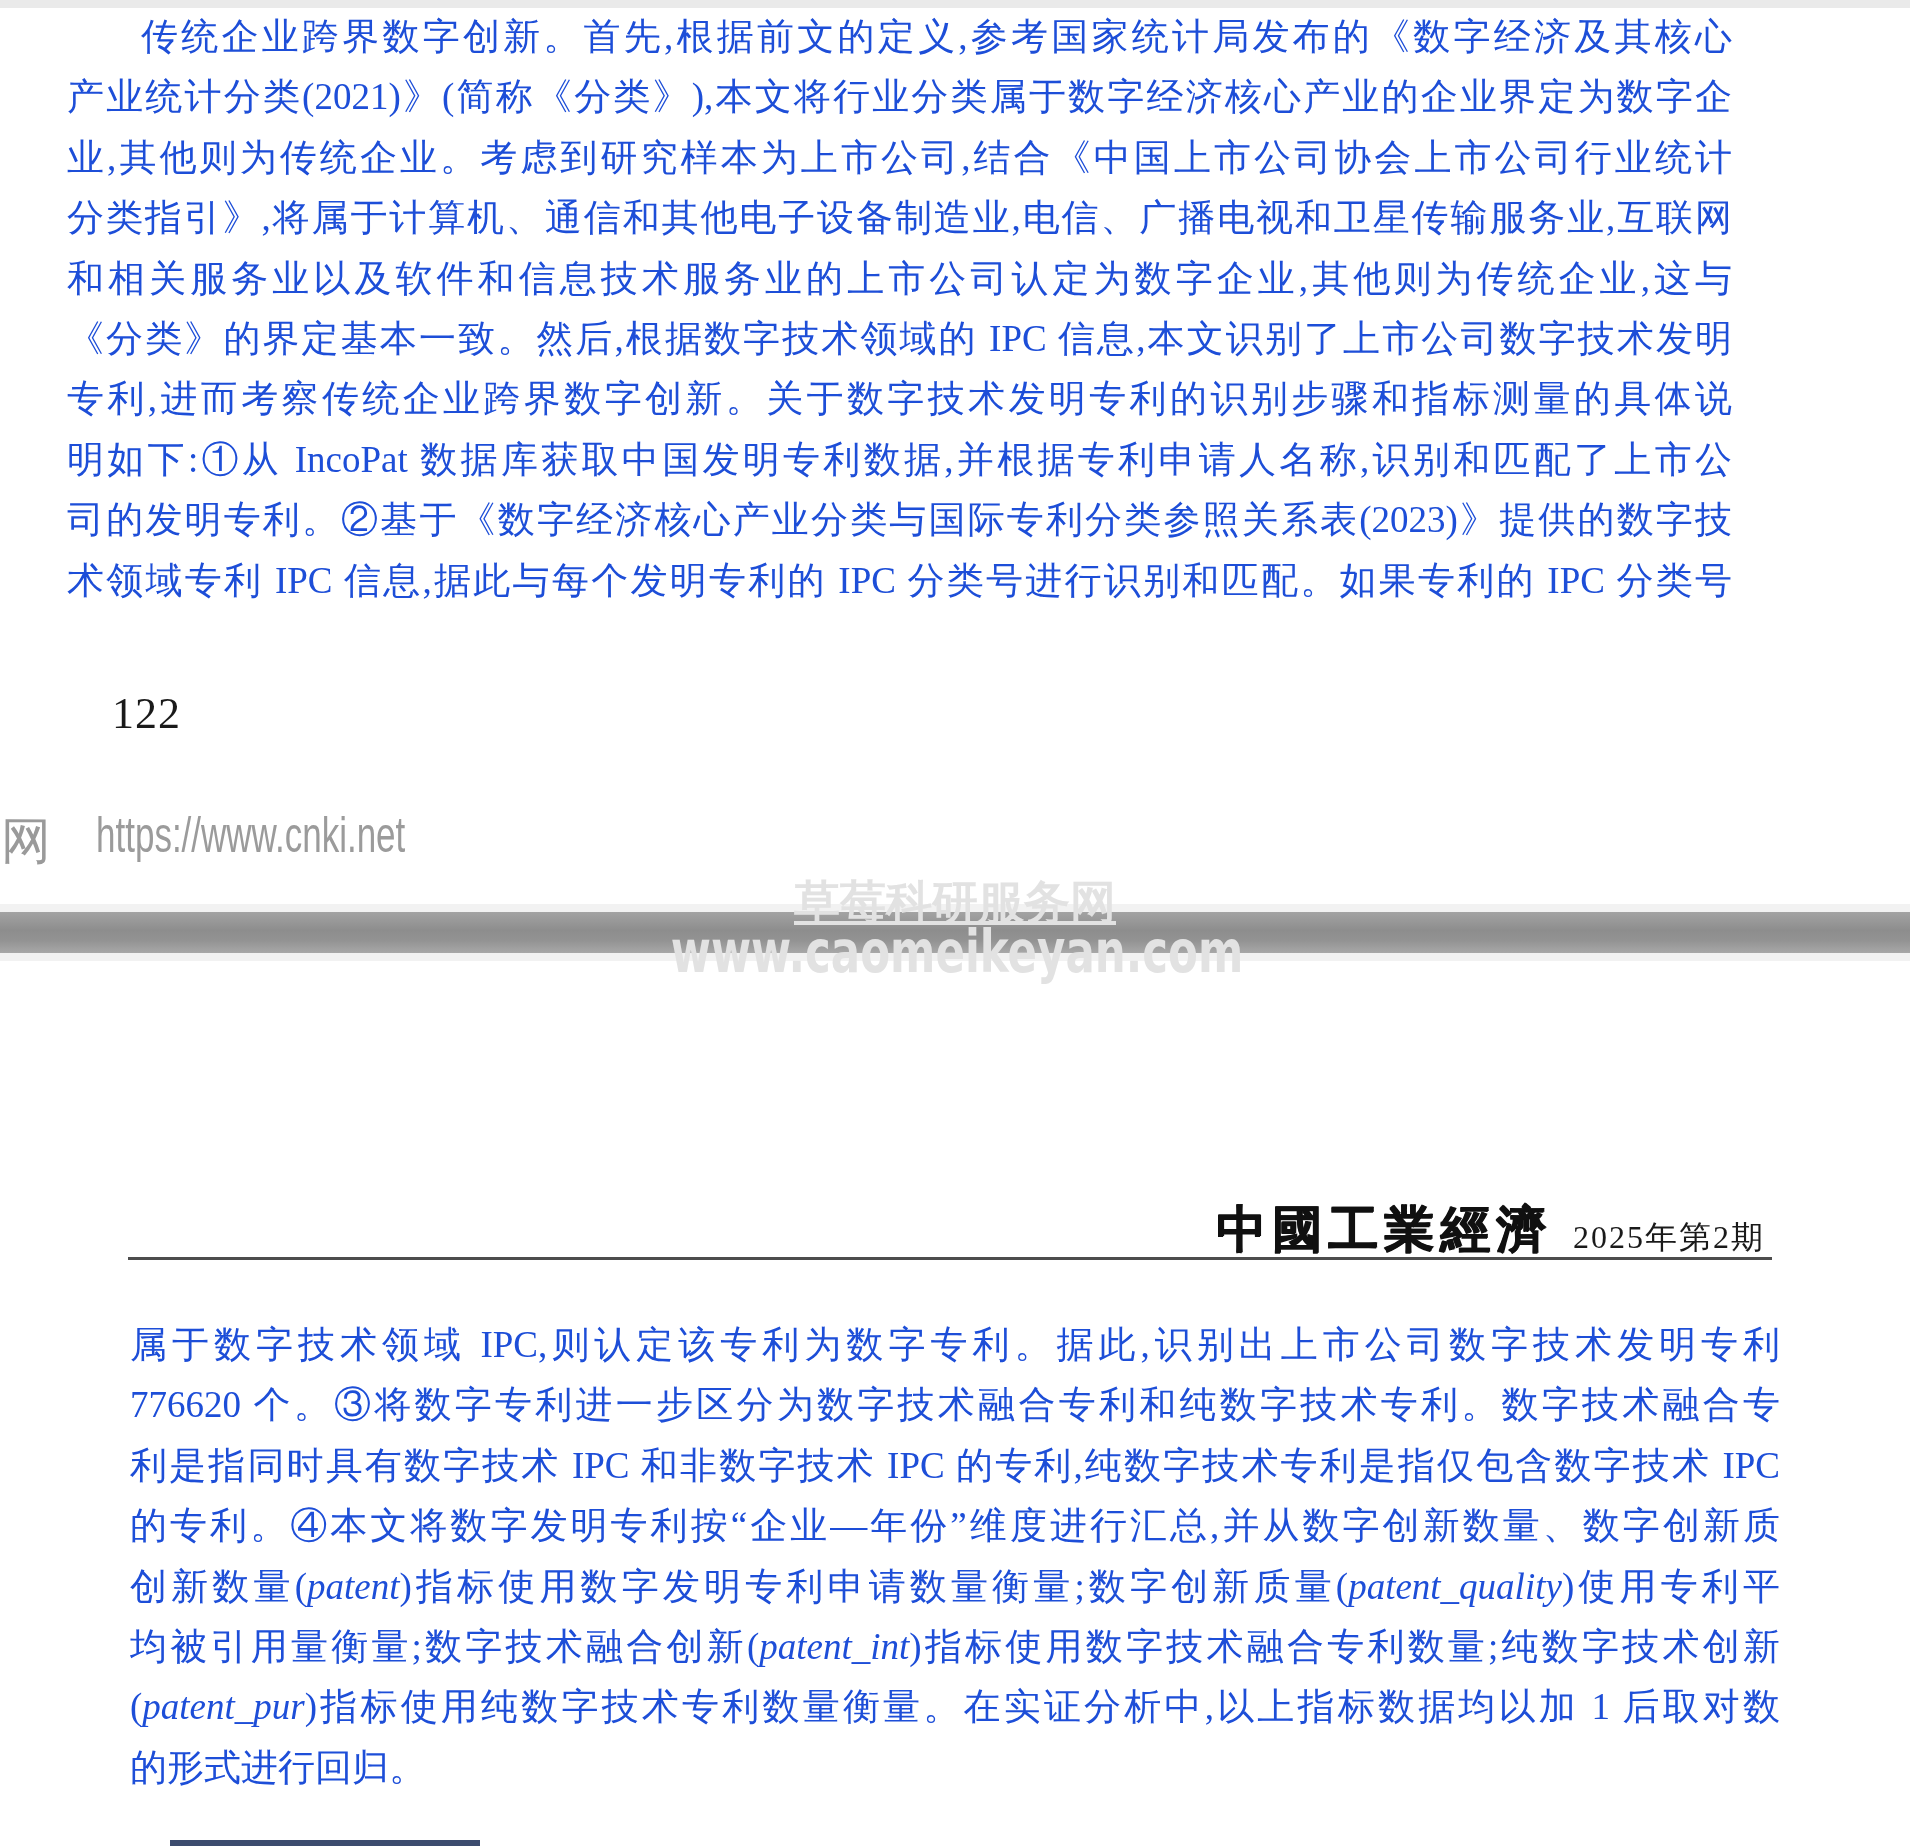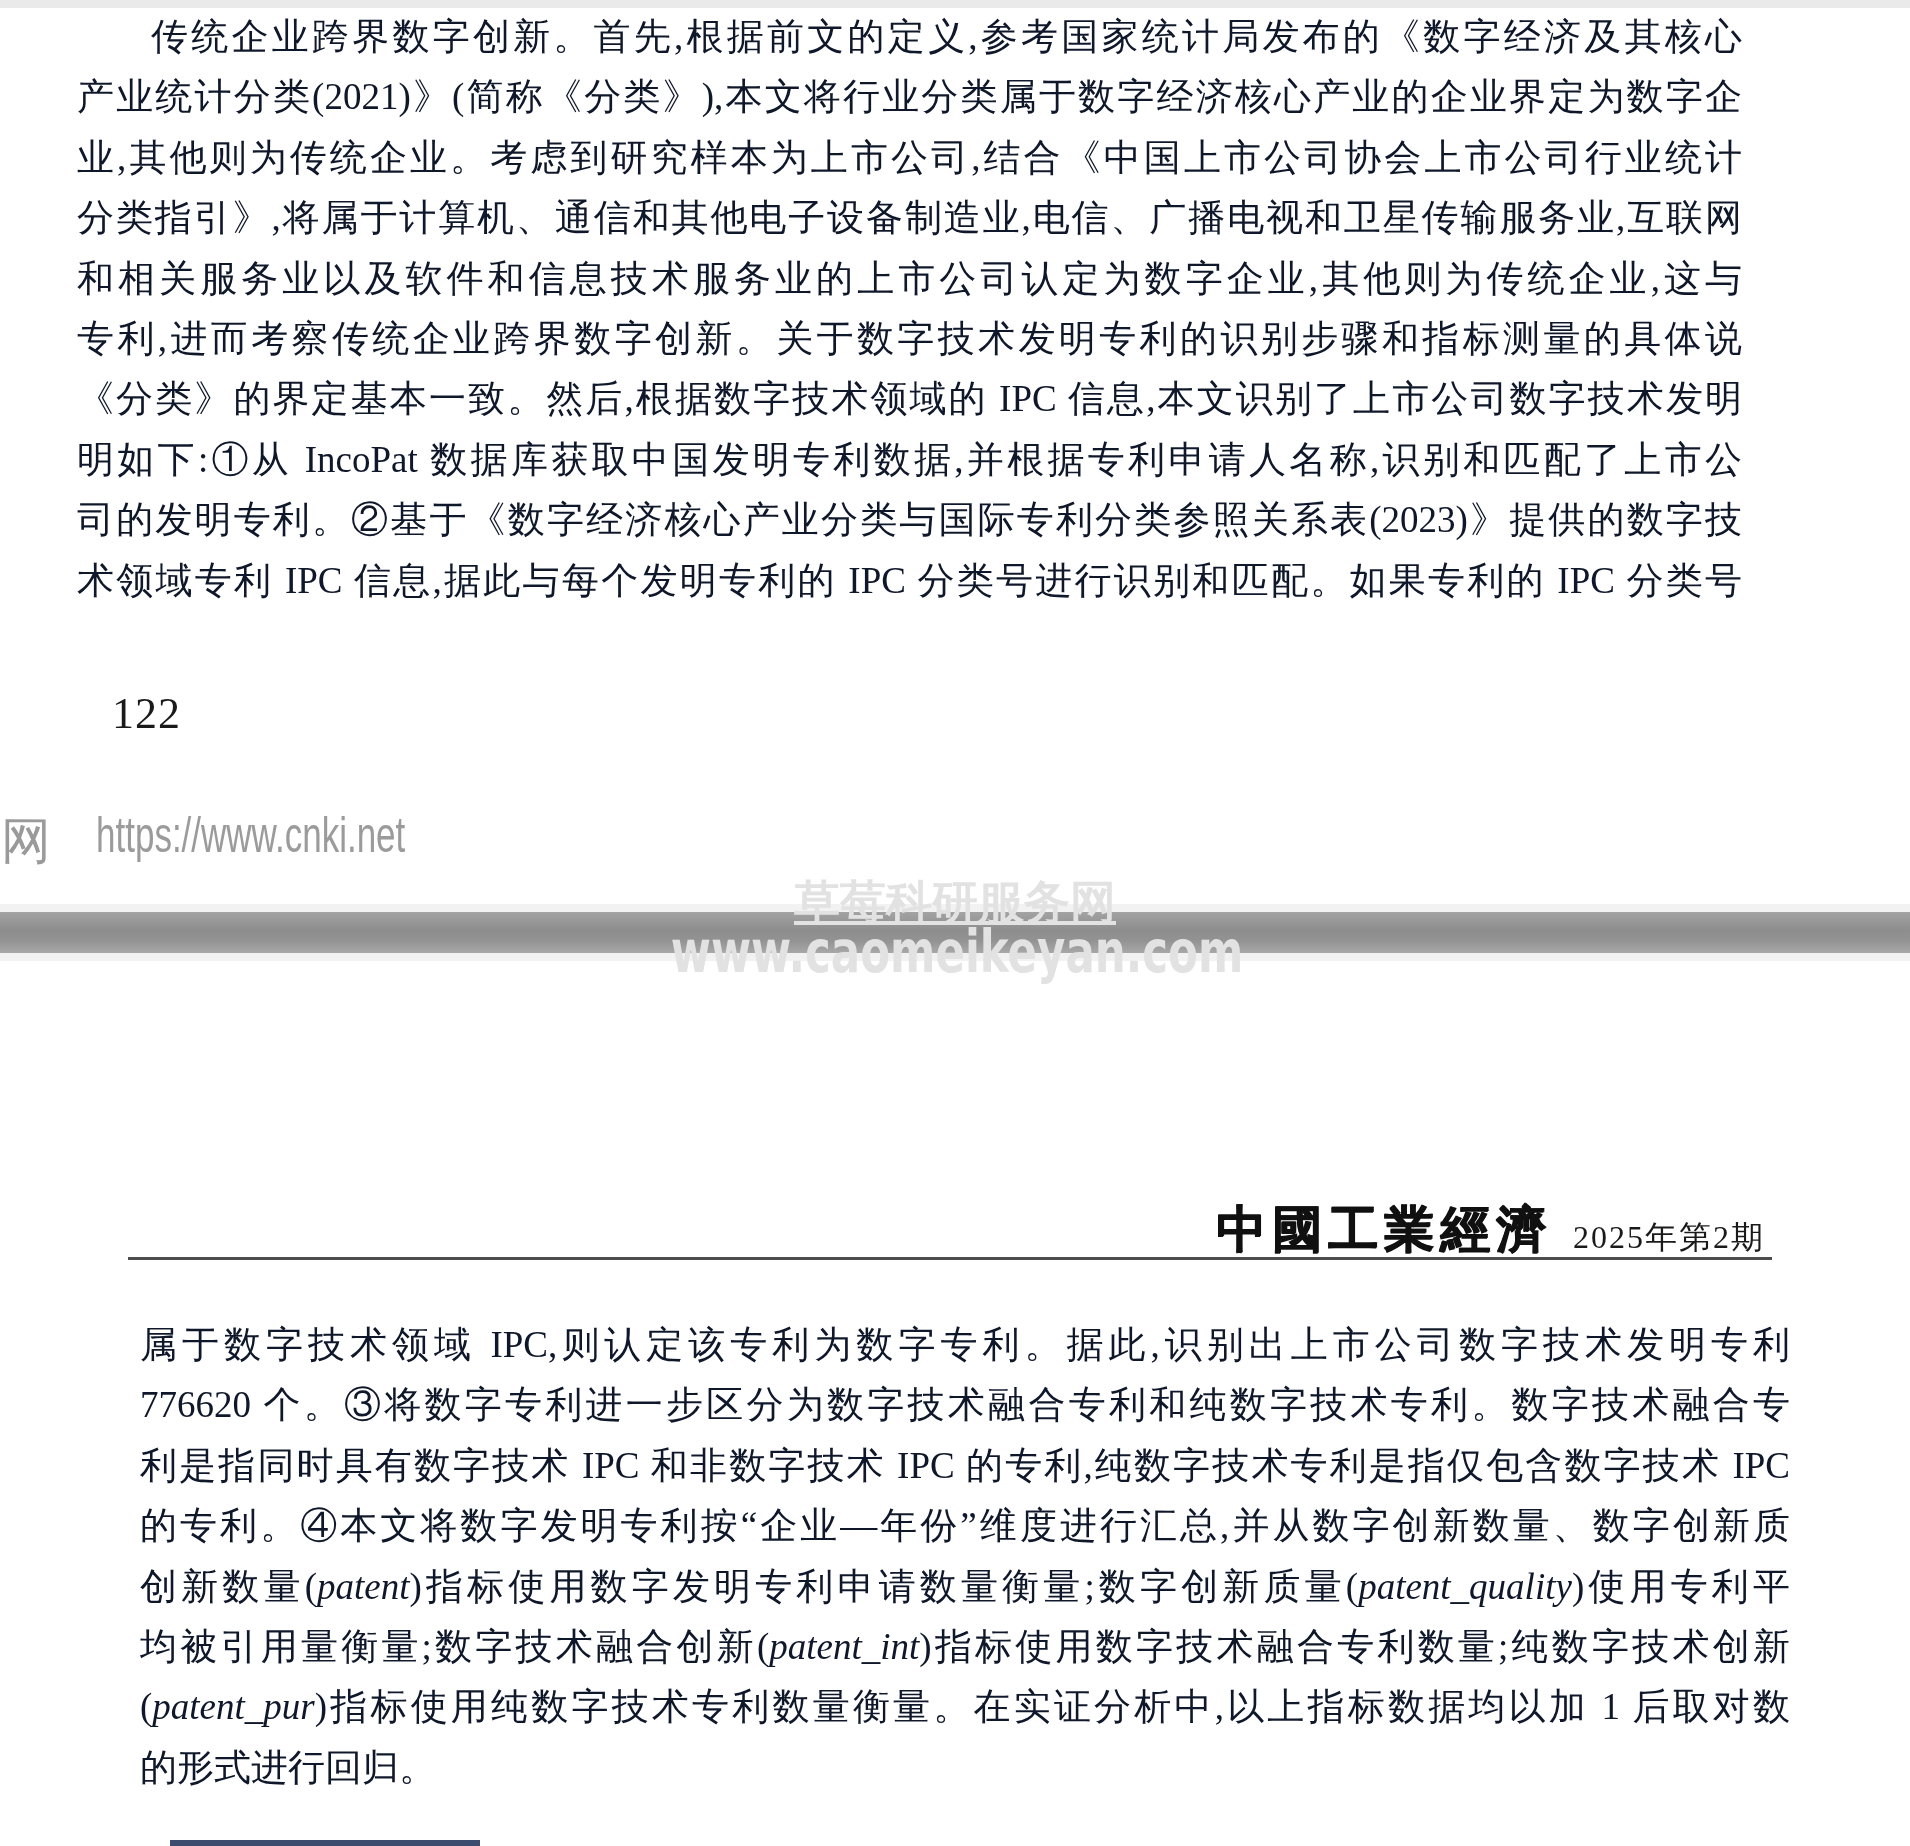--- a/index.html
+++ b/index.html
@@ -4,21 +4,21 @@
 <style>
   html,body{margin:0;padding:0;}
   body{
     width:1910px;height:1846px;position:relative;overflow:hidden;background:#ffffff;
     font-family:"Liberation Serif","DejaVu Serif",serif;color:#151515;
   }
   .abs{position:absolute;}
   
   .top-band{left:0;top:0;width:1910px;height:8px;background:#eaeaea;}
   
-  .text-col{font-size:37px;line-height:60.4px;color:#0f172a;margin-left:10px;}
+  .text-col{font-size:37px;line-height:60.4px;color:#1d4ed8;}
   #p1-text{left:67px;top:7px;width:1665px;}
   #p2-text{left:130px;top:1315px;width:1650px;}
   .tline{
     height:60.4px;overflow:hidden;white-space:nowrap;
     text-align:justify;text-align-last:justify;
   }
   .tline span{white-space:normal;}
   .tline{white-space:normal;}
   #p1-text .tline:first-child{text-indent:74px;}
   #p2-text .tline:last-child{text-align-last:left;}
@@ -54,22 +54,22 @@
 <body>
 
 <div class="abs top-band"></div>
 
 <div class="abs text-col" id="p1-text">
     <div class="tline"><span>传统企业跨界数字创新。首先,根据前文的定义,参考国家统计局发布的《数字经济及其核心</span></div>
     <div class="tline"><span>产业统计分类(2021)》(简称《分类》),本文将行业分类属于数字经济核心产业的企业界定为数字企</span></div>
     <div class="tline"><span>业,其他则为传统企业。考虑到研究样本为上市公司,结合《中国上市公司协会上市公司行业统计</span></div>
     <div class="tline"><span>分类指引》,将属于计算机、通信和其他电子设备制造业,电信、广播电视和卫星传输服务业,互联网</span></div>
     <div class="tline"><span>和相关服务业以及软件和信息技术服务业的上市公司认定为数字企业,其他则为传统企业,这与</span></div>
+    <div class="tline"><span>《分类》的界定基本一致。然后,根据数字技术领域的 IPC 信息,本文识别了上市公司数字技术发明</span></div>
     <div class="tline"><span>专利,进而考察传统企业跨界数字创新。关于数字技术发明专利的识别步骤和指标测量的具体说</span></div>
-    <div class="tline"><span>《分类》的界定基本一致。然后,根据数字技术领域的 IPC 信息,本文识别了上市公司数字技术发明</span></div>
     <div class="tline"><span>明如下:①从 IncoPat 数据库获取中国发明专利数据,并根据专利申请人名称,识别和匹配了上市公</span></div>
     <div class="tline"><span>司的发明专利。②基于《数字经济核心产业分类与国际专利分类参照关系表(2023)》提供的数字技</span></div>
     <div class="tline"><span>术领域专利 IPC 信息,据此与每个发明专利的 IPC 分类号进行识别和匹配。如果专利的 IPC 分类号</span></div>
   </div>
 
 <div class="abs page-number">122</div>
 
 <div class="abs site-glyph">网</div>
 <div class="abs source-url">https://www.cnki.net</div>
 

